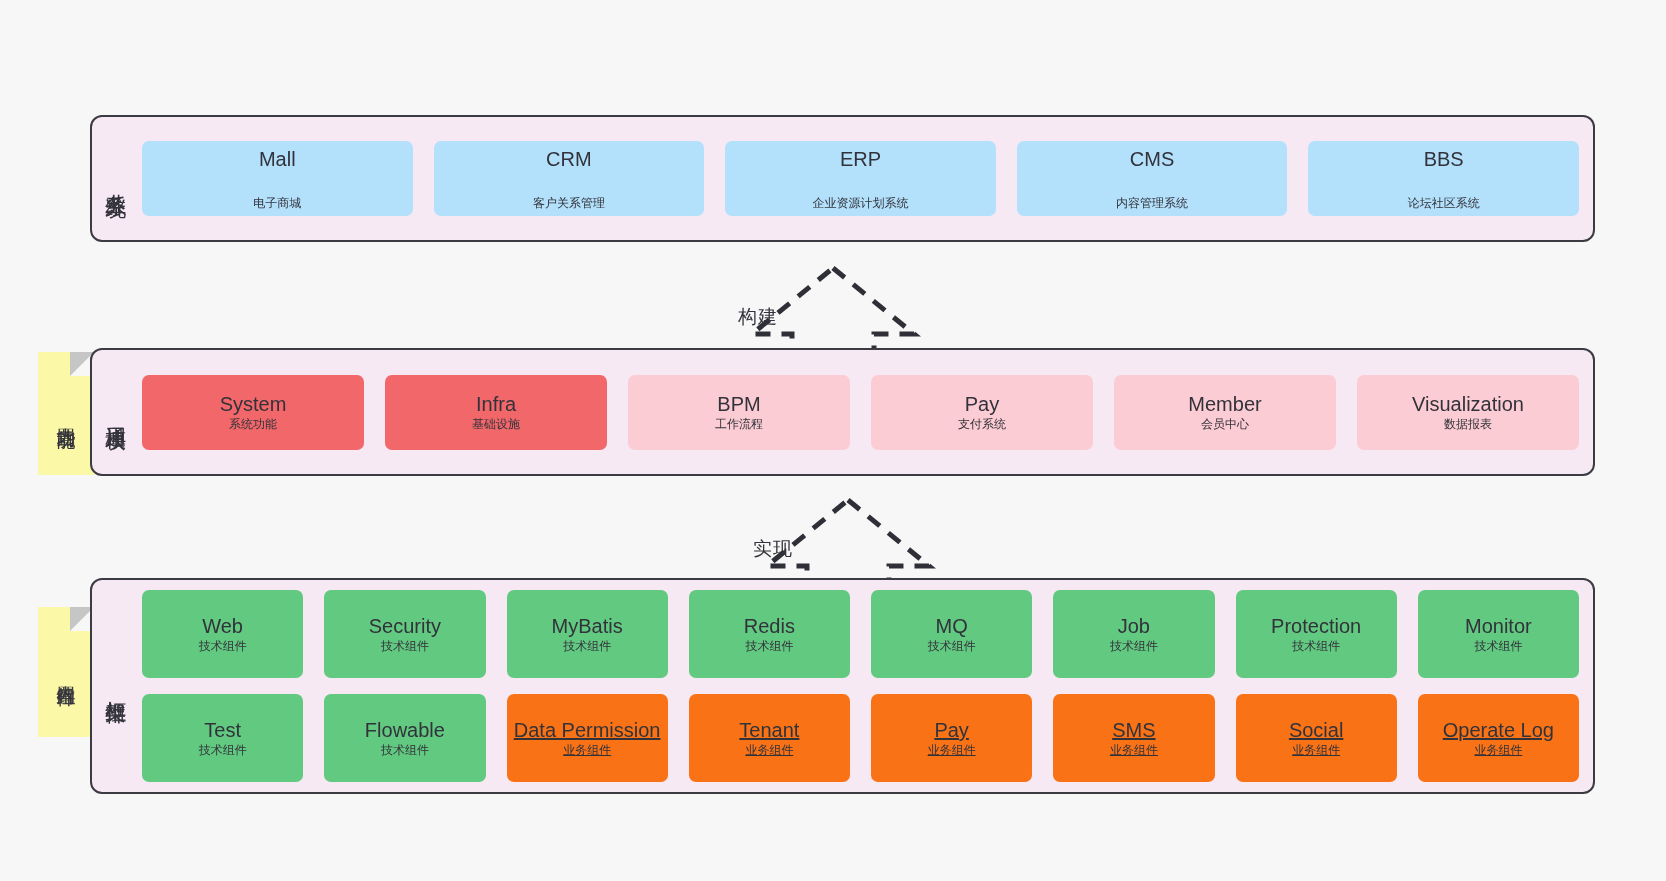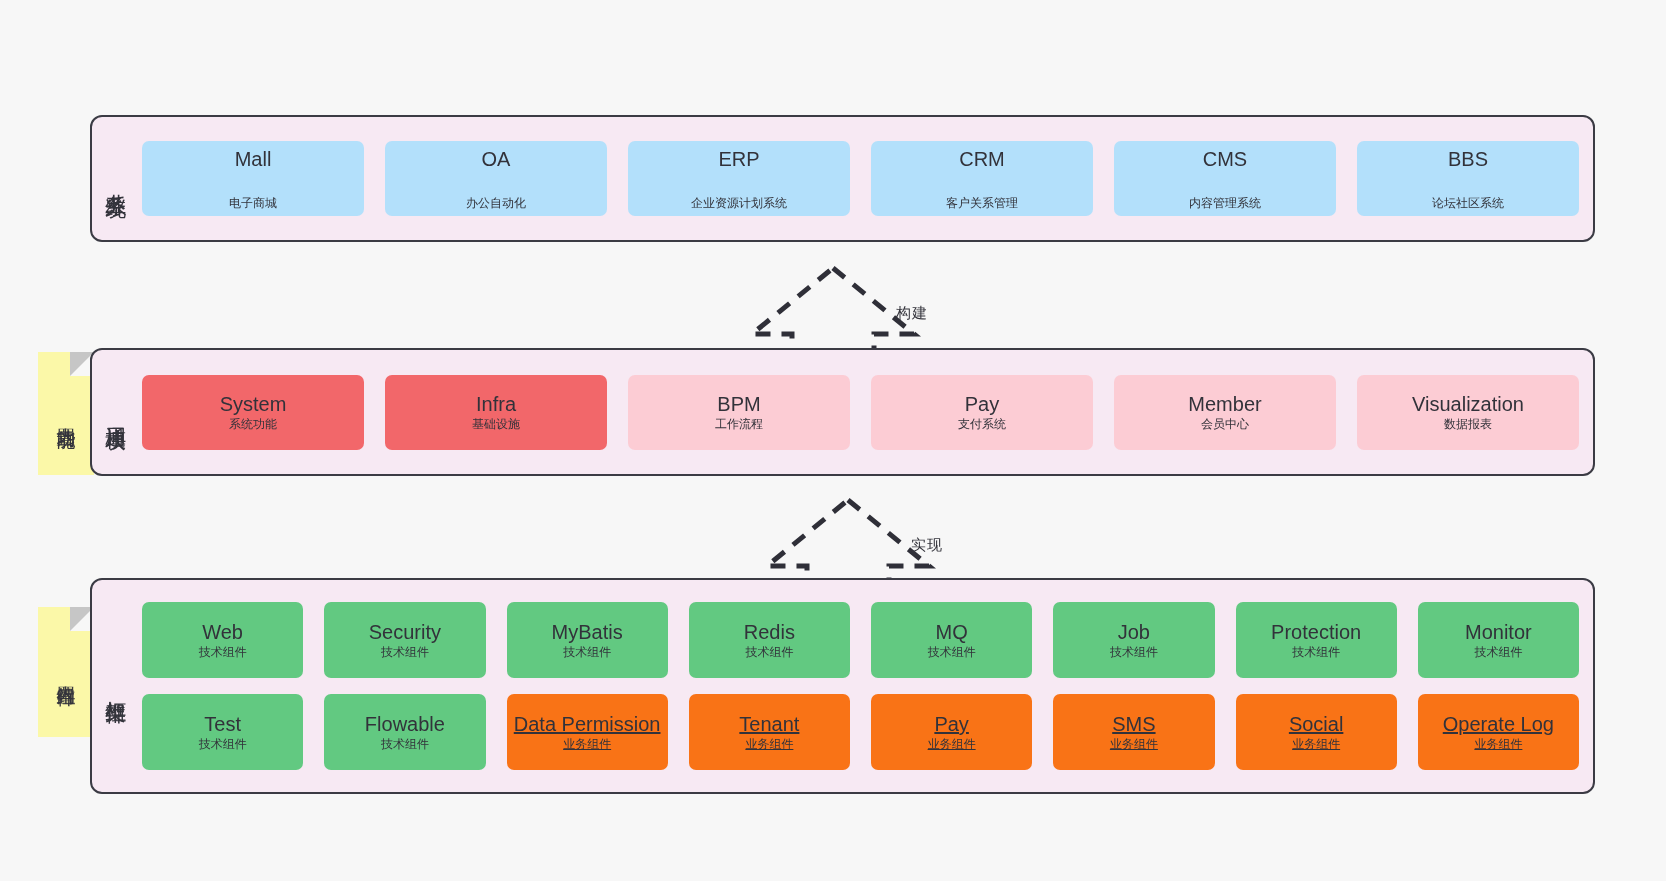--- a/index.html
+++ b/index.html
@@ -88,21 +88,21 @@
 
   
   #layer-business { left: 90px;  top: 115px; width: 1505px; height: 127px; }
   #layer-modules  { left: 90px;  top: 348px; width: 1505px; height: 128px; }
   #layer-framework{ left: 90px;  top: 578px; width: 1505px; height: 216px; }
 
   #layer-business  .layer-body,
   #layer-modules   .layer-body { justify-content: center; }
   #layer-business  .cell,
   #layer-modules   .cell { height: 75px; }
-  #layer-framework .cell { height: 76px; }
+  #layer-framework .cell { height: 88px; }
 
   
   .sticky {
     position: absolute;
     width: 56px;
     background: #fbf8a8;
     box-shadow: 0 0 0 0 transparent;
     display: flex;
     align-items: center;
     justify-content: center;
@@ -129,22 +129,22 @@
   .arrow {
     position: absolute;
     width: 190px;
     height: 110px;
   }
   .arrow svg { display: block; width: 100%; height: 100%; }
   .arrow-label {
     position: absolute;
     left: 0; right: 0;
     top: 42px;
-    text-align: right;
-    font-size: 15px;
+    text-align: left;
+    font-size: 19px;
     color: #33333b;
     letter-spacing: 1px;
     user-select: none;
   }
   #arrow-build   { left: 738px; top: 262px; }
   #arrow-realize { left: 753px; top: 494px; font-family: Liberation Serif, serif; }
 </style>
 </head>
 <body>
 
@@ -152,30 +152,26 @@
 
   <div class="layer" id="layer-business">
     <div class="layer-label">业务系统</div>
     <div class="layer-body">
       <div class="row">
         <div class="cell c-blue">
           <span class="t1">Mall</span>
           <span class="t2">电子商城</span>
         </div>
         <div class="cell c-blue">
-          <span class="t1">OA</span>
-          <span class="t2">办公自动化</span>
+          <span class="t1">CRM</span>
+          <span class="t2">客户关系管理</span>
         </div>
         <div class="cell c-blue">
           <span class="t1">ERP</span>
           <span class="t2">企业资源计划系统</span>
-        </div>
-        <div class="cell c-blue">
-          <span class="t1">CRM</span>
-          <span class="t2">客户关系管理</span>
         </div>
         <div class="cell c-blue">
           <span class="t1">CMS</span>
           <span class="t2">内容管理系统</span>
         </div>
         <div class="cell c-blue">
           <span class="t1">BBS</span>
           <span class="t2">论坛社区系统</span>
         </div>
       </div>

